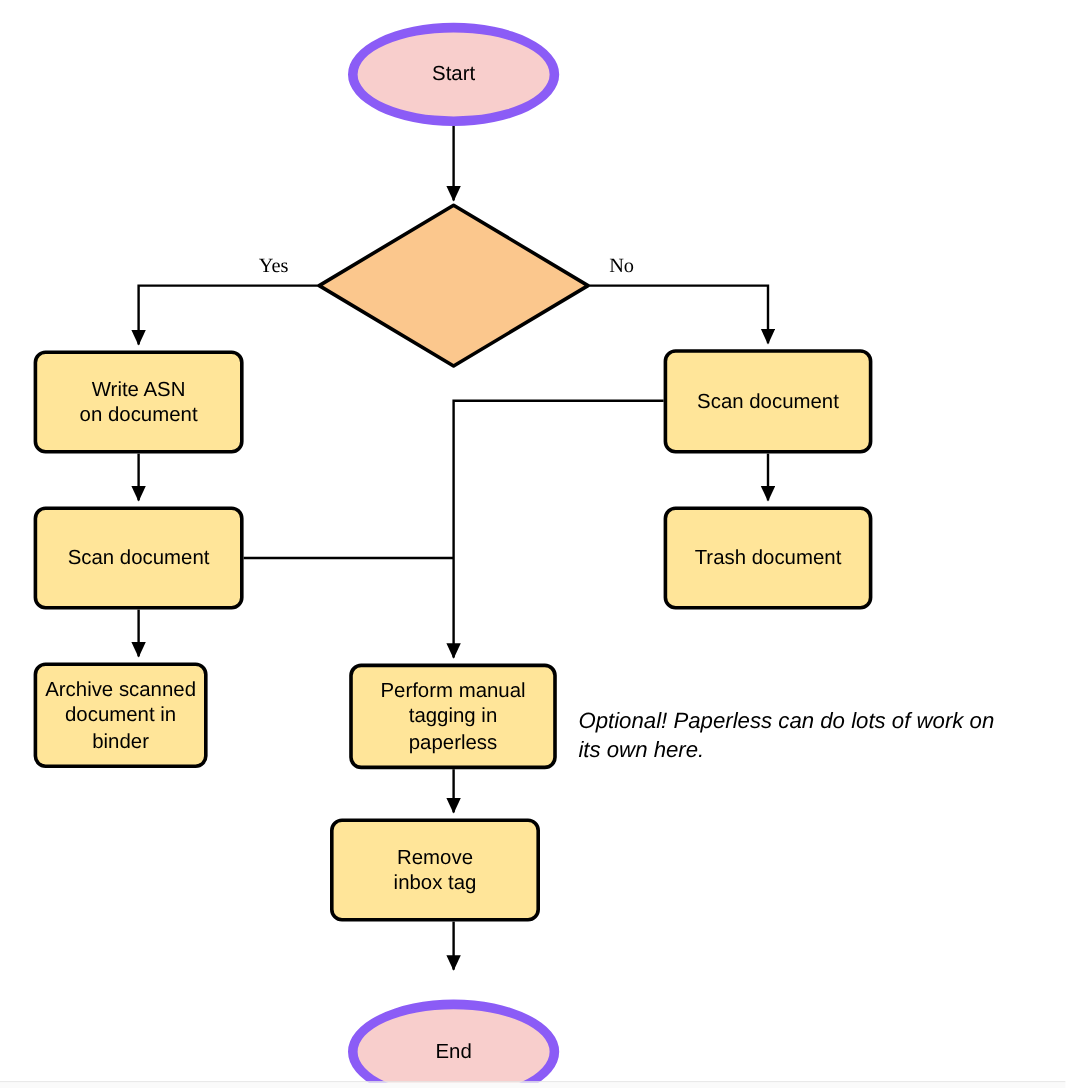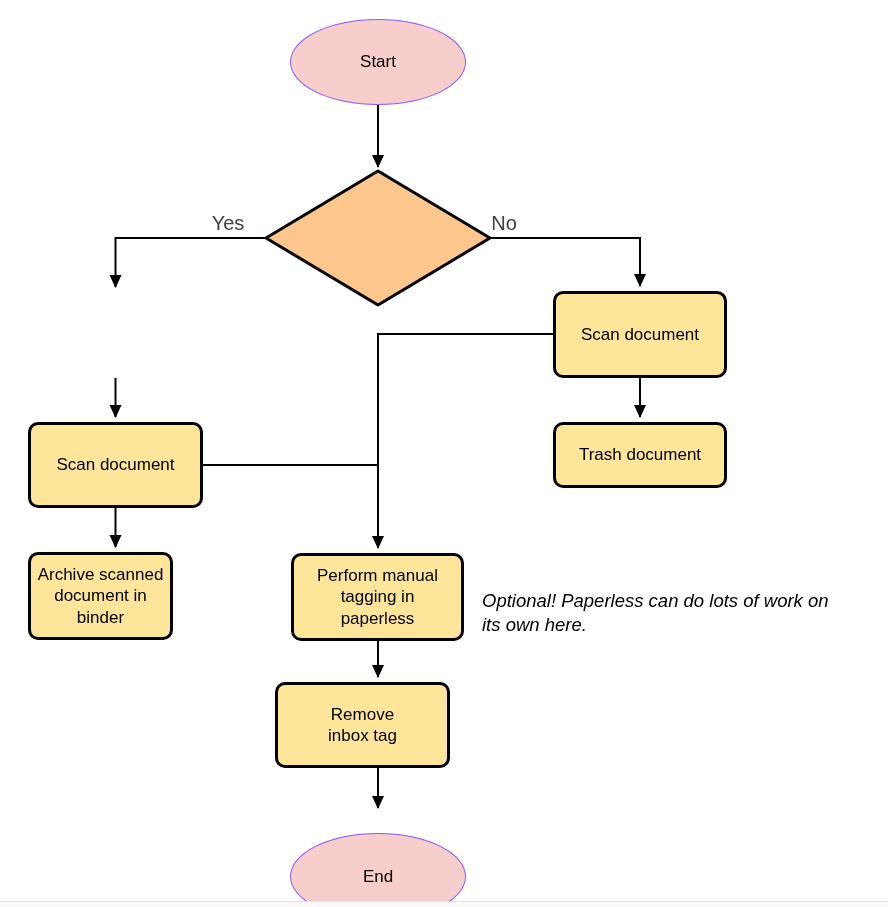--- a/index.html
+++ b/index.html
@@ -26,21 +26,21 @@
     justify-content: center;
     text-align: center;
     color: #000000;
     font-size: 17px;
     line-height: 1.25;
     white-space: pre-line;
     box-sizing: border-box;
   }
   .terminal {
     background: #F8CECC;
-    border: 1px solid #8b5cf6;
+    border: 8px solid #8b5cf6;
     border-radius: 50%;
   }
   .process {
     background: #FFE599;
     border: 3px solid #000000;
     border-radius: 10px;
     padding: 4px;
   }
   .decision-text {
     position: absolute;
@@ -50,22 +50,23 @@
     text-align: center;
     font-size: 17px;
     line-height: 1.25;
     white-space: pre-line;
     color: #000000;
   }
   .edge-label {
     position: absolute;
     width: 56px;
     text-align: center;
-    font-size: 20px;
-    color: #404040;
+    font-size: 17px;
+    color: #000000;
+    font-family: Liberation Serif, serif;
   }
   .annotation {
     position: absolute;
     left: 482px;
     top: 589px;
     width: 410px;
     font-size: 18.5px;
     font-style: italic;
     line-height: 1.3;
     color: #000000;
@@ -114,32 +115,36 @@
     <polygon points="378,171 490,238 378,305 266,238" fill="#FBC78D" stroke="#000000" stroke-width="3" stroke-linejoin="round"></polygon>
   </svg>
 
   <div class="node terminal" style="left:290px; top:19px; width:176px; height:86px;">
     <span>Start</span>
   </div>
 
 
   <div class="edge-label" style="left:200px; top:212px;">Yes</div>
 
-  <div class="edge-label" style="left:476px; top:212px;">No</div>
+  <div class="edge-label" style="left:490px; top:212px;">No</div>
 
+  <div class="node process" style="left:28px; top:292px; width:175px; height:86px;">
+    <span>Write ASN
+on document</span>
+  </div>
 
   <div class="node process" style="left:553px; top:291px; width:174px; height:87px;">
     <span>Scan document</span>
   </div>
 
   <div class="node process" style="left:28px; top:422px; width:175px; height:86px;">
     <span>Scan document</span>
   </div>
 
-  <div class="node process" style="left:553px; top:422px; width:174px; height:66px;">
+  <div class="node process" style="left:553px; top:422px; width:174px; height:86px;">
     <span>Trash document</span>
   </div>
 
   <div class="node process" style="left:28px; top:552px; width:145px; height:88px;">
     <span>Archive scanned
 document in
 binder</span>
   </div>
 
   <div class="node process" style="left:291px; top:553px; width:173px; height:88px;">

